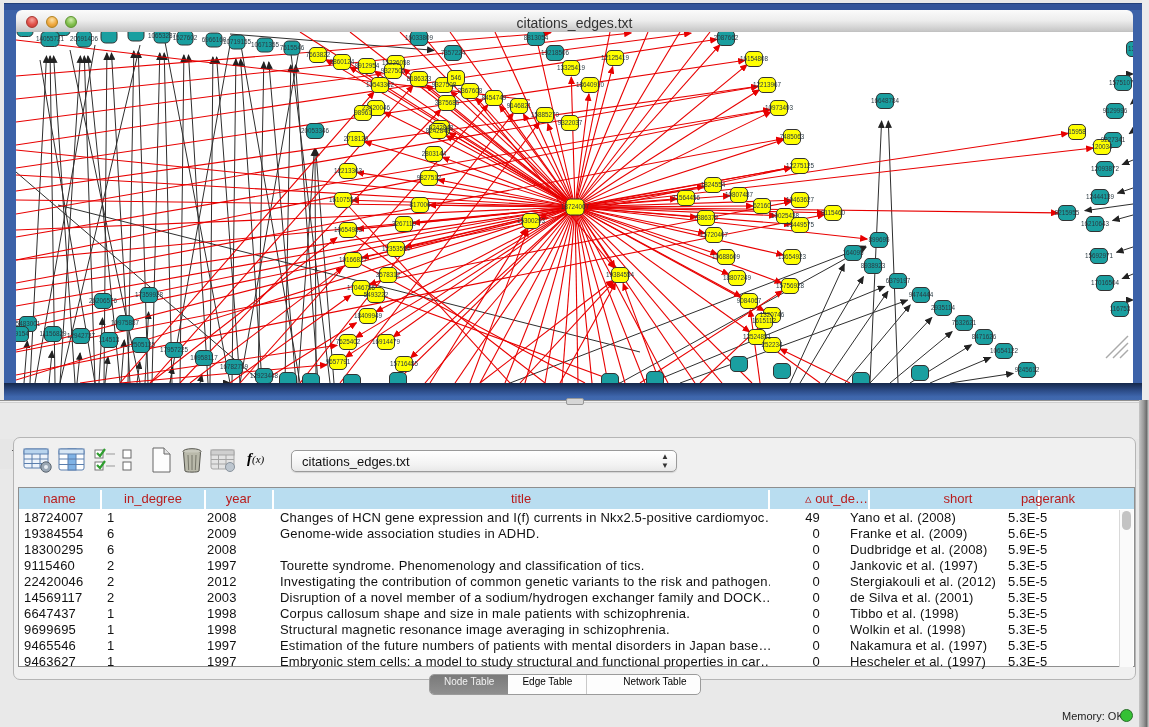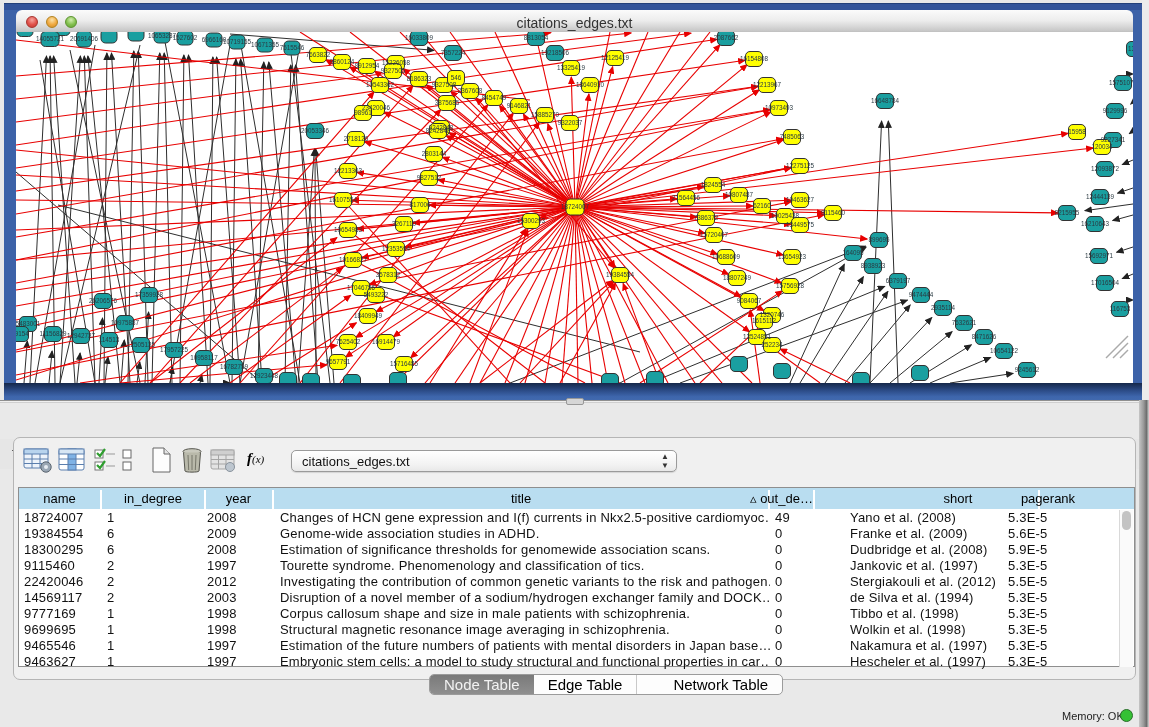--- a/index.html
+++ b/index.html
@@ -28,31 +28,31 @@
 #xx { position:absolute; left:1123px; top:7px; }
 #panel { position:absolute; left:13px; top:37px; width:1123px; height:243px; background:#f0f0f0;
   border:1px solid #b5b5b5; border-radius:7px; }
 #toolbar { position:absolute; left:0px; top:8px; width:100%; height:30px; }
 .ic { position:absolute; top:0;text-align:center; }
 #combo { position:absolute; left:277px; top:4px; width:386px; height:22px; background:linear-gradient(#ffffff,#f2f2f2 70%, #e8e8e8);
   border:1px solid #9a9a9a; border-radius:5px; box-shadow:0 1px 1px rgba(0,0,0,0.12); }
 #combo .t { position:absolute; left:10px; top:3px; font-size:13px; color:#111; }
 #combo .st { position:absolute; right:7px; top:1px; font-size:8px; color:#333; line-height:9px; text-align:center; }
 #tbl { position:absolute; left:4px; top:49px; width:1117px; height:180px; background:#fff; border:1px solid #8e8e8e; }
-#thead { position:absolute; left:0; top:0; width:1115px; height:21px; background:#b9ddf0; font-size:13px; color:#000000; }
+#thead { position:absolute; left:0; top:0; width:1115px; height:21px; background:#b9ddf0; font-size:13px; color:#b91c1c; }
 #thead div { position:absolute; top:2px; text-align:center; border-right:2px solid #fff; height:21px; padding-top:1px; white-space:nowrap; overflow:hidden;}
 #tbody { position:absolute; left:0; top:21px; width:1115px; }
 .tr { position:relative; height:16px; font-size:13px; color:#111; white-space:nowrap; letter-spacing:0.2px; }
 .tr div { position:absolute; top:0.5px; overflow:hidden; }
 .c0 { left:5px; width:80px; } .c1 { left:88px; width:95px; } .c2 { left:188px; width:65px; }
-.c3 { left:261px; width:490px; } .c4 { left:756px; width:62px; } .c5 { left:831px; width:158px; }
+.c3 { left:261px; width:490px; } .c4 { left:739px; width:62px;text-align:right; } .c5 { left:831px; width:158px; }
 .c6 { left:989px; width:100px; }
 #vsb { position:absolute; right:1px; top:22px; width:14px; height:157px; background:#fafafa; border-left:1px solid #d9d9d9;}
 #vsb .th { position:absolute; left:2px; top:1px; width:9px; height:19px; background:#c3c3c3; border-radius:5px; }
-#tabs { position:absolute; left:429px; top:274px; height:21px; display:flex; border:1px solid #9b9b9b; border-radius:5px; overflow:hidden; background:#fdfdfd; font-size:15px; }
+#tabs { position:absolute; left:429px; top:274px; height:21px; display:flex; border:1px solid #9b9b9b; border-radius:5px; overflow:hidden; background:#fdfdfd; font-size:10px; }
 #tabs div { padding:1px 14px 0 14px; }
 #tabs .sel { background:linear-gradient(#7a7a7a,#8f8f8f); color:#f2f2f2; }
 #tabs .nm { border-left:1px solid #c9c9c9;padding-left:36px; }
 #mem { position:absolute; left:1062px; top:310px; font-size:11px; color:#222; }
 #memdot { position:absolute; left:1120px; top:309px; width:13px; height:13px; border-radius:50%; background:#35c135; border:1.5px solid #2a6e2a; }
 #rightstrip { position:absolute; left:1139px; top:400px; width:10px; height:327px;
   background:linear-gradient(90deg,#c6c6c6,#9a9a9a 45%,#6f6f6f 75%,#c0c0c0 95%); }
 </style></head>
 <body>
 <div id="frame">
@@ -616,21 +616,21 @@
           <span class="t">citations_edges.txt</span>
           <span class="st">▲<br>▼</span>
         </div>
     </div>
     <div id="tbl">
       <div id="thead">
         <div style="left:0px; width:83px;">name</div>
         <div style="left:83px; width:104px;">in_degree</div>
         <div style="left:186px; width:69px;">year</div>
         <div style="left:255px; width:496px;">title</div>
-        <div style="left:726px; width:70px; text-align:left; padding-left:5px;">▵ out_de…</div>
+        <div style="left:781px; width:70px; text-align:left; padding-left:5px;">▵ out_de…</div>
         <div style="left:821px; width:162px;margin-left:38px;">short</div>
         <div style="left:983px; width:92px; border-right:none;">pagerank</div>
       </div>
       <div id="tbody">
 <div class="tr">
             <div class="c0">18724007</div>
             <div class="c1">1</div>
             <div class="c2">2008</div>
             <div class="c3">Changes of HCN gene expression and I(f) currents in Nkx2.5-positive cardiomyoc…</div>
             <div class="c4">49</div>
@@ -643,21 +643,20 @@
             <div class="c2">2009</div>
             <div class="c3">Genome-wide association studies in ADHD.</div>
             <div class="c4">0</div>
             <div class="c5">Franke et al. (2009)</div>
             <div class="c6">5.6E-5</div>
           </div>
 <div class="tr">
             <div class="c0">18300295</div>
             <div class="c1">6</div>
             <div class="c2">2008</div>
-            <div class="c3">Estimation of significance thresholds for genomewide association scans.</div>
             <div class="c4">0</div>
             <div class="c5">Dudbridge et al. (2008)</div>
             <div class="c6">5.9E-5</div>
           </div>
 <div class="tr">
             <div class="c0">9115460</div>
             <div class="c1">2</div>
             <div class="c2">1997</div>
             <div class="c3">Tourette syndrome. Phenomenology and classification of tics.</div>
             <div class="c4">0</div>
@@ -672,25 +671,25 @@
             <div class="c4">0</div>
             <div class="c5">Stergiakouli et al. (2012)</div>
             <div class="c6">5.5E-5</div>
           </div>
 <div class="tr">
             <div class="c0">14569117</div>
             <div class="c1">2</div>
             <div class="c2">2003</div>
             <div class="c3">Disruption of a novel member of a sodium/hydrogen exchanger family and DOCK…</div>
             <div class="c4">0</div>
-            <div class="c5">de Silva et al. (1994)</div>
+            <div class="c5">de Silva et al. (2001)</div>
             <div class="c6">5.3E-5</div>
           </div>
 <div class="tr">
-            <div class="c0">9777169</div>
+            <div class="c0">6647437</div>
             <div class="c1">1</div>
             <div class="c2">1998</div>
             <div class="c3">Corpus callosum shape and size in male patients with schizophrenia.</div>
             <div class="c4">0</div>
             <div class="c5">Tibbo et al. (1998)</div>
             <div class="c6">5.3E-5</div>
           </div>
 <div class="tr">
             <div class="c0">9699695</div>
             <div class="c1">1</div>

